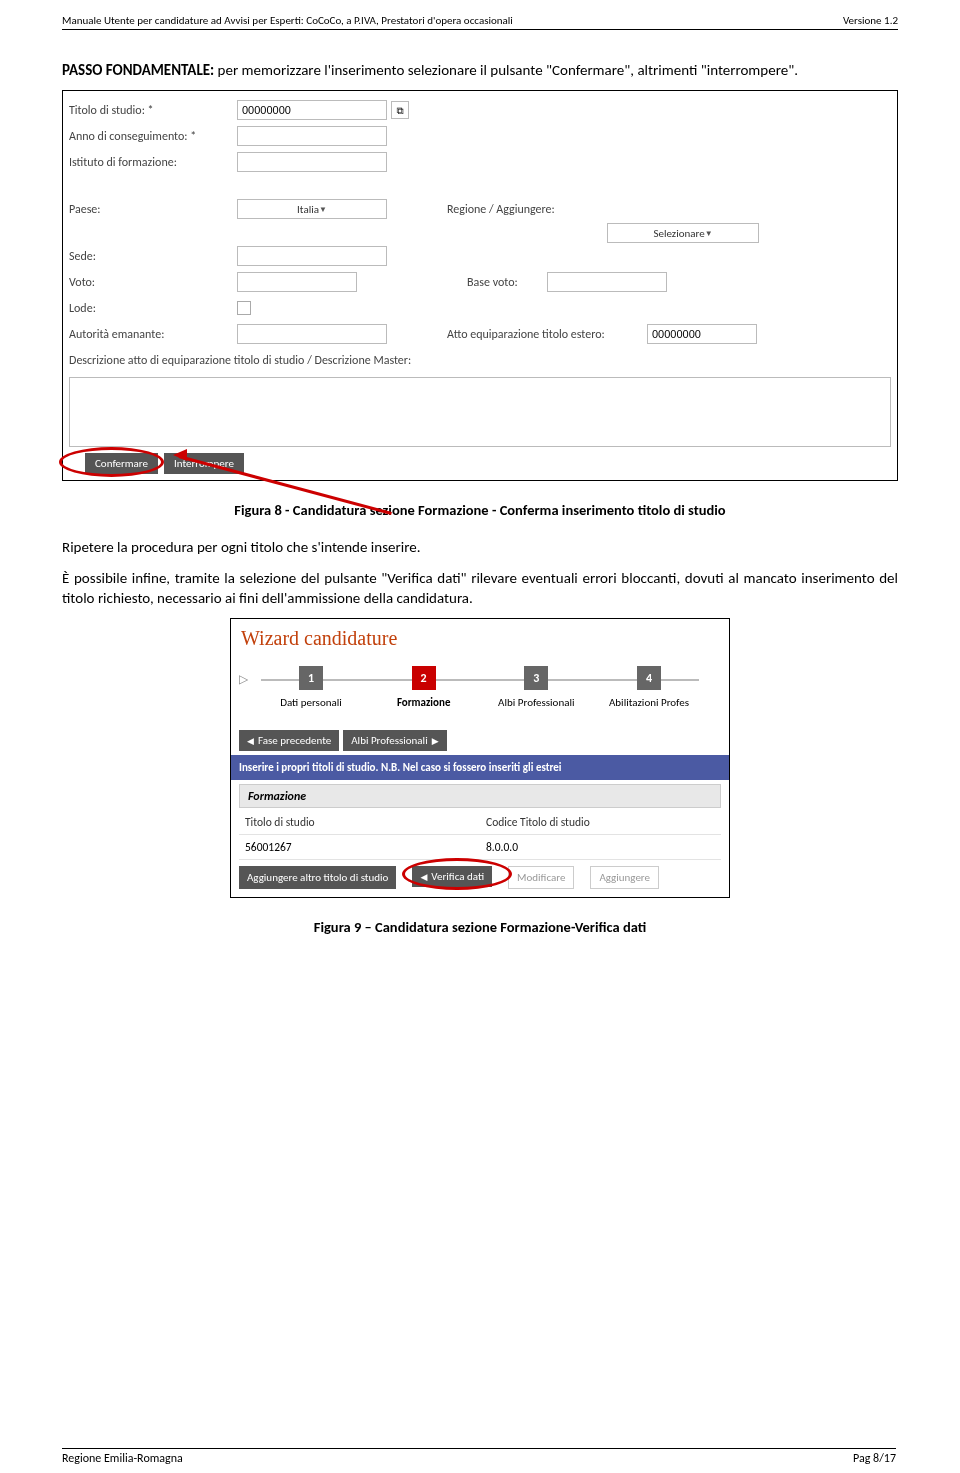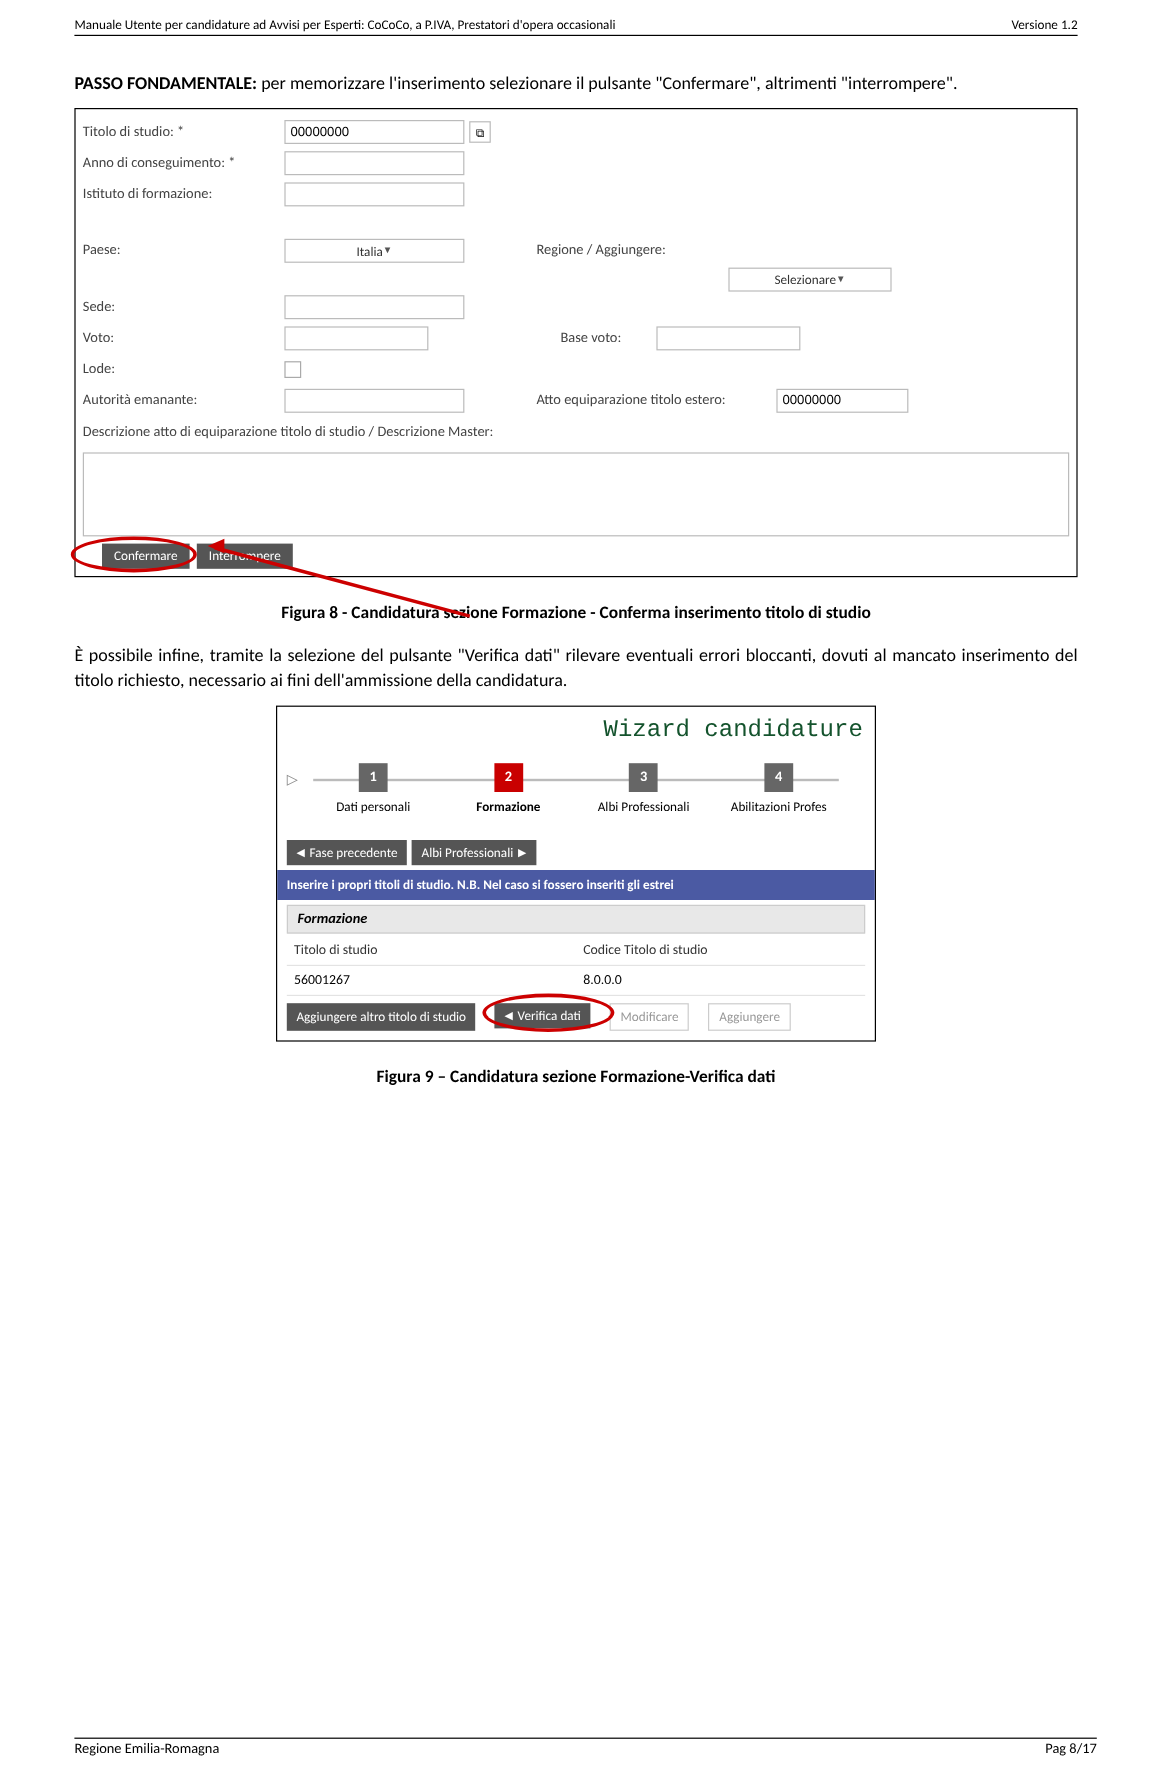--- a/index.html
+++ b/index.html
@@ -83,21 +83,21 @@
     display:inline-flex;align-items:center;justify-content:center; font-size:10px;
   }
 
   .caption { text-align:center; font-weight:700; font-size:14.5px; margin: 6px 0 18px; }
 
   
   .wizard-outer {
     border:1px solid #000; width: 500px; margin: 10px auto 20px auto;
     background:#fff; font-size:12px; position:relative;
   }
-  .wizard-title { font-family: Liberation Mono, monospace; font-size:20px; color:#14532d; padding:8px 10px 6px;text-align:right; }
+  .wizard-title { font-family: Liberation Serif, serif; font-size:20px; color:#c2410c; padding:8px 10px 6px; }
   .wizard-steps {
     position:relative; height:70px; padding: 0 10px;
   }
   .step-line { position:absolute; top:23px; left:30px; right:30px; height:2px; background:#bbb; }
   .step-bullets { display:flex; justify-content:space-between; position:relative; z-index:2; padding: 10px 20px 0;}
   .step {
     display:flex; flex-direction:column; align-items:center; width:100px;
   }
   .step-box { width:24px; height:24px; background:#666; color:#fff; display:flex; align-items:center; justify-content:center; font-weight:700; font-size:12px;}
   .step-box.active { background:#c90000; }
@@ -119,21 +119,21 @@
   .action-row { display:flex; padding:4px 8px 8px; gap:16px; position:relative;}
   .action-btn { background:#555; color:#fff; font-size:11px; padding:4px 8px; display:inline-flex; align-items:center; gap:4px;}
   .action-btn.disabled { background:#fff; color:#999; border:1px solid #ccc; }
   .verify-wrap { position:relative; display:inline-block; }
   .red-ellipse2 {
     position:absolute; left:-10px; top:-8px; width:110px; height:32px;
     border:3px solid #cc0000; border-radius:50%; pointer-events:none;
   }
 
   .footer-row {
-    position:absolute; bottom:8px; left:62px; right:46px;
+    position:absolute; bottom:8px; left:62px; right:64px;
     display:flex; justify-content:space-between;
     font-size:12px; border-top:1px solid #000; padding-top:2px;
   }
 </style>
 </head>
 <body>
 
 <div class="page">
   <div class="header-row">
     <span>Manuale Utente per candidature ad Avvisi per Esperti: CoCoCo, a P.IVA, Prestatori d'opera occasionali</span>
@@ -159,21 +159,21 @@
         <span class="form-label">Istituto di formazione:</span>
         <input class="text-input" style="">
       </div>
       <div class="form-row">
         <span class="form-label">Paese:</span>
         <span class="combo">
             <span>Italia</span>
             <span class="tri">▼</span>
           </span>
         <span class="col2-label">Regione / Aggiungere:</span>
-        <span class="combo" style="width:136px;margin-top:48px;">
+        <span class="combo" style="width:152px;margin-top:48px;">
             <span>Selezionare</span>
             <span class="tri">▼</span>
           </span>
       </div>
       <div class="form-row">
         <span class="form-label">Sede:</span>
         <input class="text-input" style="">
       </div>
       <div class="form-row">
         <span class="form-label">Voto:</span>
@@ -202,20 +202,21 @@
           <div class="arrow-line" style="left:40px; top:42px;"></div>
           <div class="arrow-head" style="left:34px; top:36px;"></div>
         </div>
         <span class="grey-btn">Confermare</span>
         <span class="grey-btn">Interrompere</span>
       </div>
     </div>
 
     <div class="caption">Figura 8 - Candidatura sezione Formazione - Conferma inserimento titolo di studio</div>
 
+    <p class="para">Ripetere la procedura per ogni titolo che s'intende inserire.</p>
     <p class="para">È possibile infine, tramite la selezione del pulsante "Verifica dati" rilevare eventuali errori bloccanti, dovuti al mancato inserimento del titolo richiesto, necessario ai fini dell'ammissione della candidatura.</p>
 
     <div class="wizard-outer">
       <div class="wizard-title">Wizard candidature</div>
       <div class="wizard-steps">
         <span class="tri-left">▷</span>
         <div class="step-line"></div>
         <div class="step-bullets">
           <div class="step">
             <div class="step-box">1</div>

